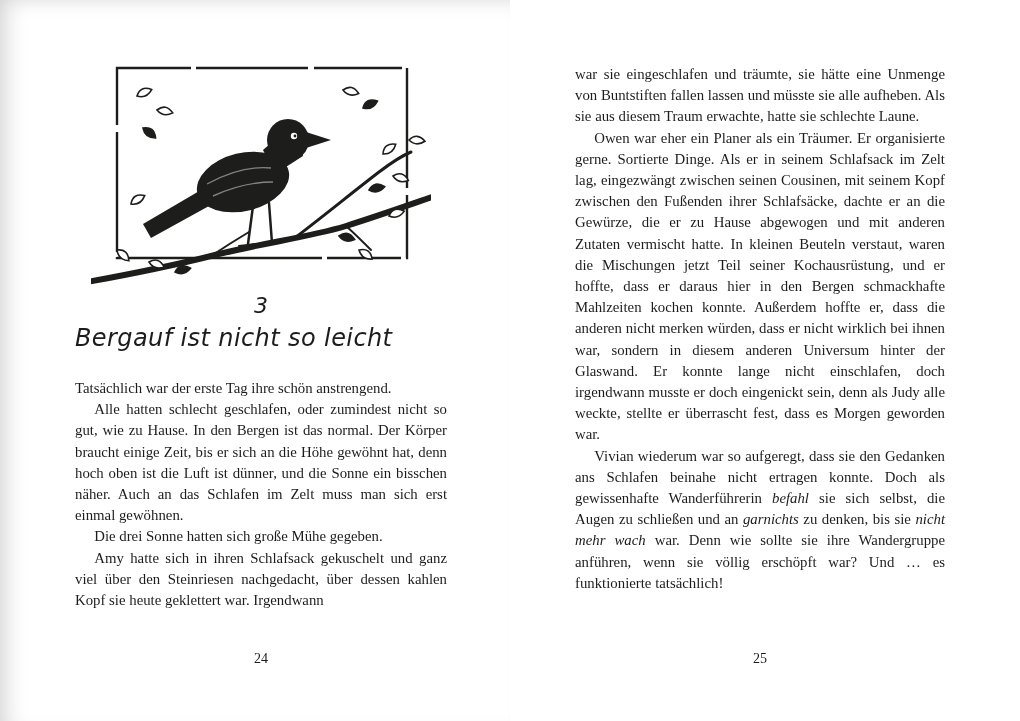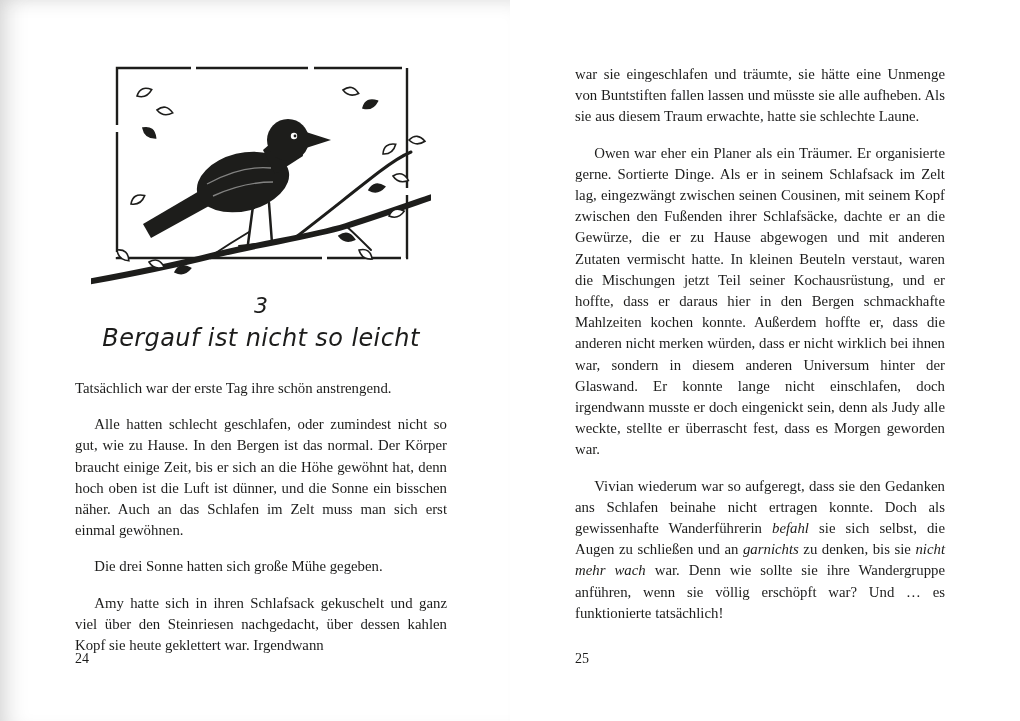--- a/index.html
+++ b/index.html
@@ -41,49 +41,48 @@
     text-align: center;
     font-family: "DejaVu Sans", sans-serif;
     font-style: italic;
     font-weight: 500;
     font-size: 22px;
     line-height: 24px;
     margin-top: 0;
   }
   .chapter-title {
     margin: 6px 0 0 0;
-    text-align: center;
     font-family: "DejaVu Sans", sans-serif;
     font-style: italic;
     font-weight: 500;
     font-size: 24px;
     line-height: 28px;
     letter-spacing: 0.4px;
   }
   .body-text {
     text-align: justify;
     hyphens: auto;
     -webkit-hyphens: auto;
   }
   .page-left .body-text { margin-top: 26px; }
   .page-right .body-text { padding-top: 64px; }
   .body-text p {
     margin: 0;
     font-size: 14.8px;
     line-height: 21.2px;
     text-align: justify;
   }
-  .body-text p.indent { text-indent: 1.3em; margin-top: 15px; }
+  .body-text p.indent { text-indent: 1.3em; }
   .body-text em { font-style: italic; font-family: "Liberation Serif", serif; }
   .page-number {
     position: absolute;
     bottom: 54px;
     left: 0;
     right: 0;
-    text-align: left;
+    text-align: center;
     font-size: 14px;
   }
   .page-left .page-number { left: 75px; right: 63px; }
   .page-right .page-number { left: 65px; right: 75px; }
   svg { display: block; }
 </style>
 </head>
 <body>
 
 <div class="spread">

